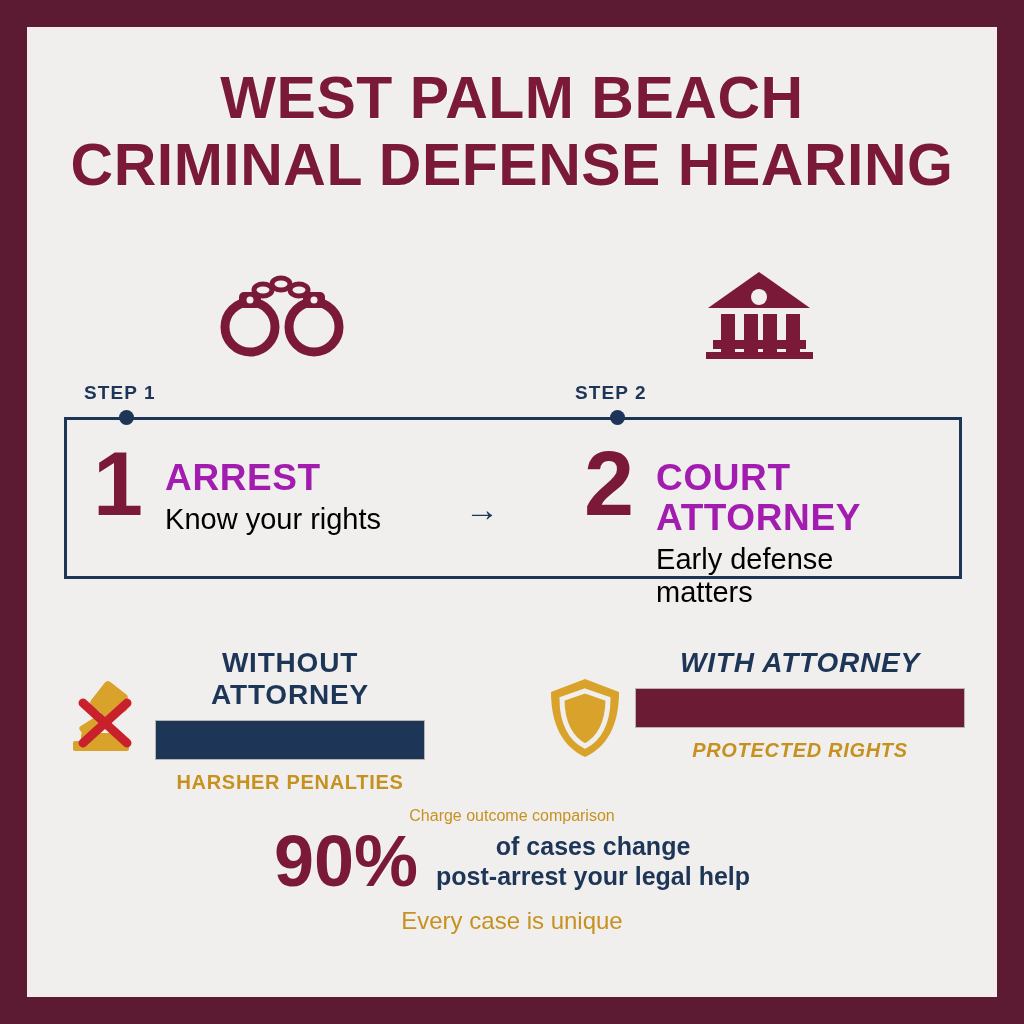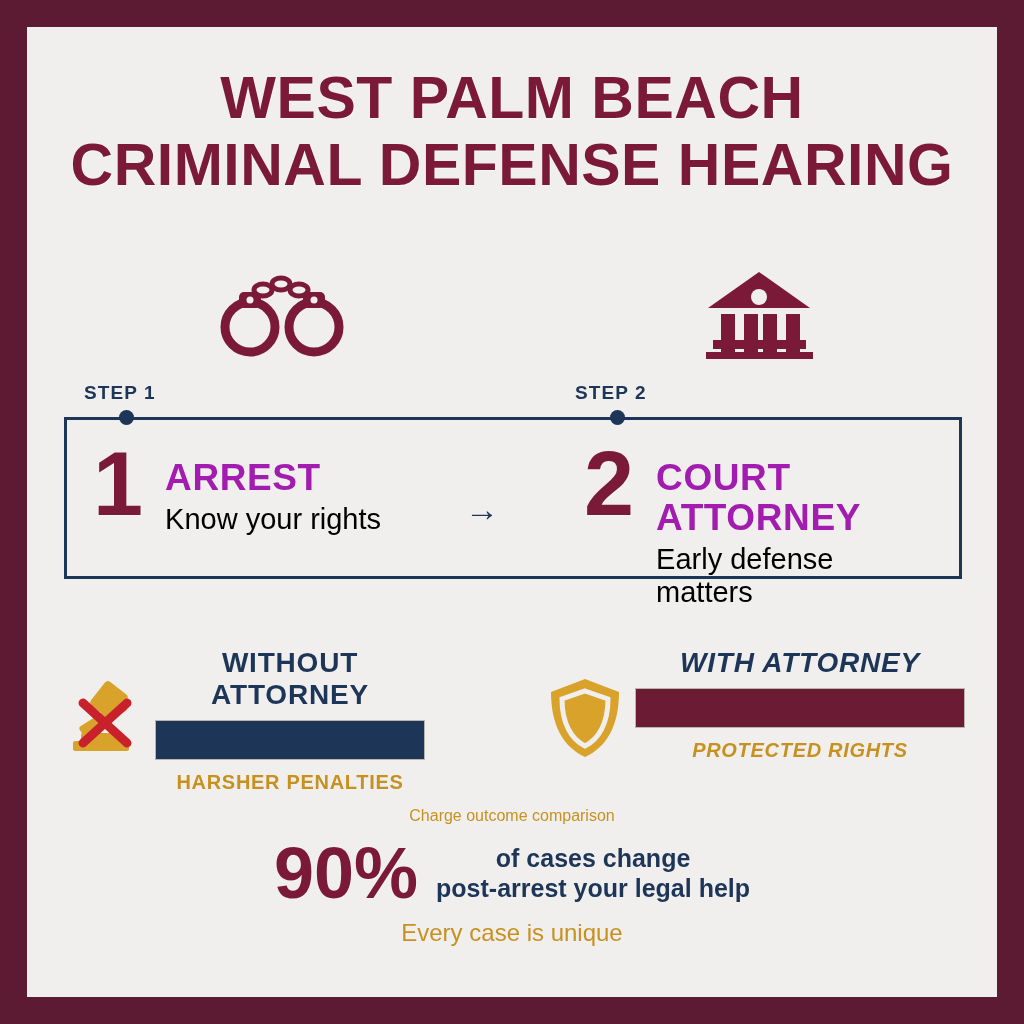--- a/index.html
+++ b/index.html
@@ -203,21 +203,21 @@
     left: 0;
     top: 780px;
     width: 970px;
     text-align: center;
   }
   .stat-caption {
     font-size: 16px;
     color: #c7911f;
   }
   .stat-row {
-    margin-top: 12px;
+    margin-top: 0;
     display: flex;
     justify-content: center;
     align-items: center;
   }
   .stat-value {
     font-weight: bold;
     font-size: 72px;
     line-height: 1;
     color: #7b1a38;
     margin-right: 18px;

